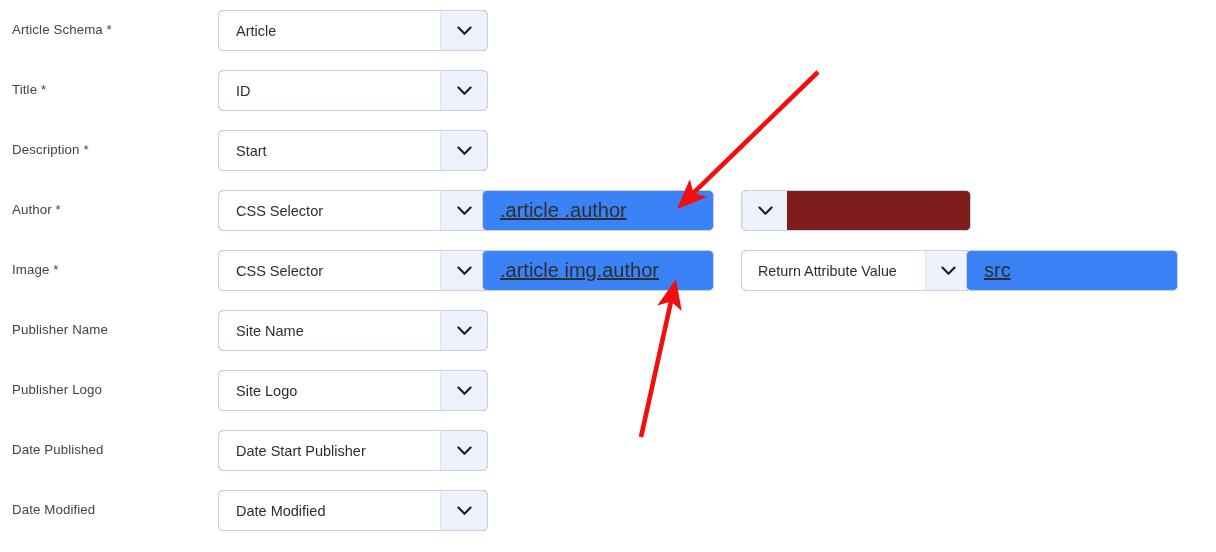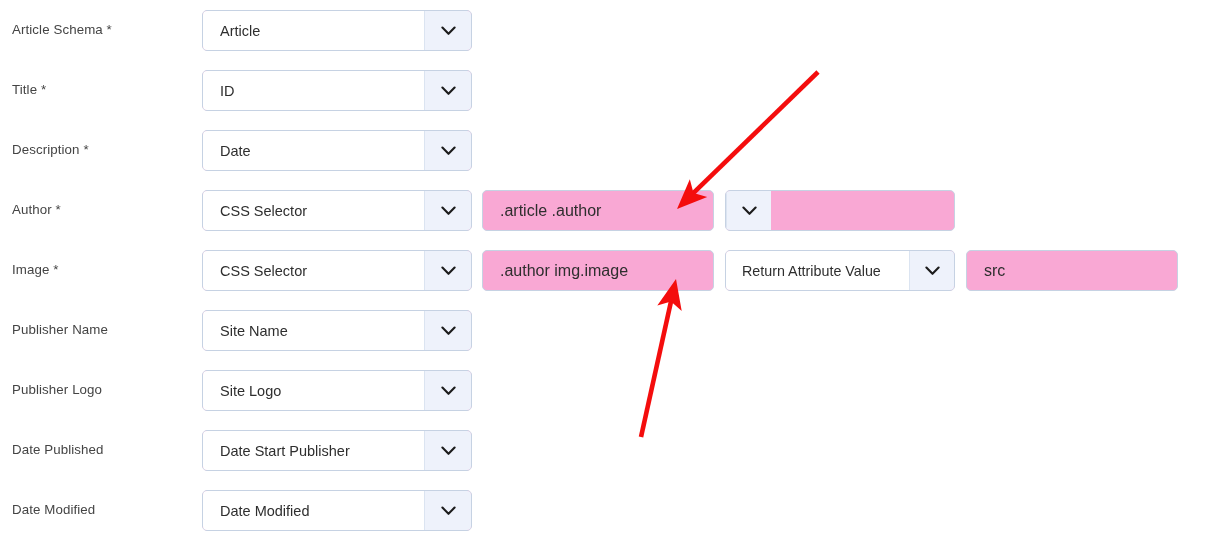--- a/index.html
+++ b/index.html
@@ -48,24 +48,25 @@
     user-select: none;
   }
 
   
   .select-ctl {
     position: absolute;
     height: 41px;
     box-sizing: border-box;
     border: 1px solid #c6d2e3;
     border-radius: 5px;
-    background: #f9a8d4;
+    background: #7f1d1d;
     display: flex;
     align-items: stretch;
     overflow: hidden;
+    margin-left: 16px;
   }
   .select-ctl .sel-value {
     flex: 1 1 auto;
     display: flex;
     align-items: center;
     padding-left: 17px;
     padding-right: 8px;
     font-size: 14.5px;
     color: #2e2e2e;
     white-space: nowrap;
@@ -105,29 +106,30 @@
     width: 44px;
   }
 
   
   .text-ctl {
     position: absolute;
     height: 41px;
     box-sizing: border-box;
     border: 1px solid #c6d2e3;
     border-radius: 5px;
-    background: #f9a8d4;
+    background: #3b82f6;
     display: flex;
     align-items: center;
     padding-left: 17px;
     padding-right: 10px;
-    font-size: 16px;
+    font-size: 20px;
     color: #2e2e2e;
     white-space: nowrap;
     overflow: hidden;
+    text-decoration: underline;
   }
   .text-selector {
     left: 482px;
     top: 10px;
     width: 232px;
   }
   .text-attr {
     left: 966px;
     top: 10px;
     width: 212px;
@@ -165,21 +167,21 @@
         <span class="sel-arrow">
           <svg width="15" height="10" viewBox="0 0 15 10" aria-hidden="true">
             <path d="M1.4 1.6 L7.5 7.8 L13.6 1.6" fill="none" stroke="#1c1c1c" stroke-width="2.1" stroke-linecap="round" stroke-linejoin="round"></path>
           </svg>
         </span>
       </div>
     </div>
     <div class="form-row" style="top: 120px;">
       <div class="row-label">Description *</div>
       <div class="select-ctl select-primary">
-        <span class="sel-value">Date</span>
+        <span class="sel-value">Start</span>
         <span class="sel-arrow">
           <svg width="15" height="10" viewBox="0 0 15 10" aria-hidden="true">
             <path d="M1.4 1.6 L7.5 7.8 L13.6 1.6" fill="none" stroke="#1c1c1c" stroke-width="2.1" stroke-linecap="round" stroke-linejoin="round"></path>
           </svg>
         </span>
       </div>
     </div>
     <div class="form-row" style="top: 180px;">
       <div class="row-label">Author *</div>
       <div class="select-ctl select-primary">
@@ -202,21 +204,21 @@
     <div class="form-row" style="top: 240px;">
       <div class="row-label">Image *</div>
       <div class="select-ctl select-primary">
         <span class="sel-value">CSS Selector</span>
         <span class="sel-arrow">
           <svg width="15" height="10" viewBox="0 0 15 10" aria-hidden="true">
             <path d="M1.4 1.6 L7.5 7.8 L13.6 1.6" fill="none" stroke="#1c1c1c" stroke-width="2.1" stroke-linecap="round" stroke-linejoin="round"></path>
           </svg>
         </span>
       </div>
-      <div class="text-ctl text-selector">.author img.image</div>
+      <div class="text-ctl text-selector">.article img.author</div>
       <div class="select-ctl select-mode">
         <span class="sel-value">Return Attribute Value</span>
         <span class="sel-arrow">
           <svg width="15" height="10" viewBox="0 0 15 10" aria-hidden="true">
             <path d="M1.4 1.6 L7.5 7.8 L13.6 1.6" fill="none" stroke="#1c1c1c" stroke-width="2.1" stroke-linecap="round" stroke-linejoin="round"></path>
           </svg>
         </span>
       </div>
       <div class="text-ctl text-attr">src</div>
     </div>

